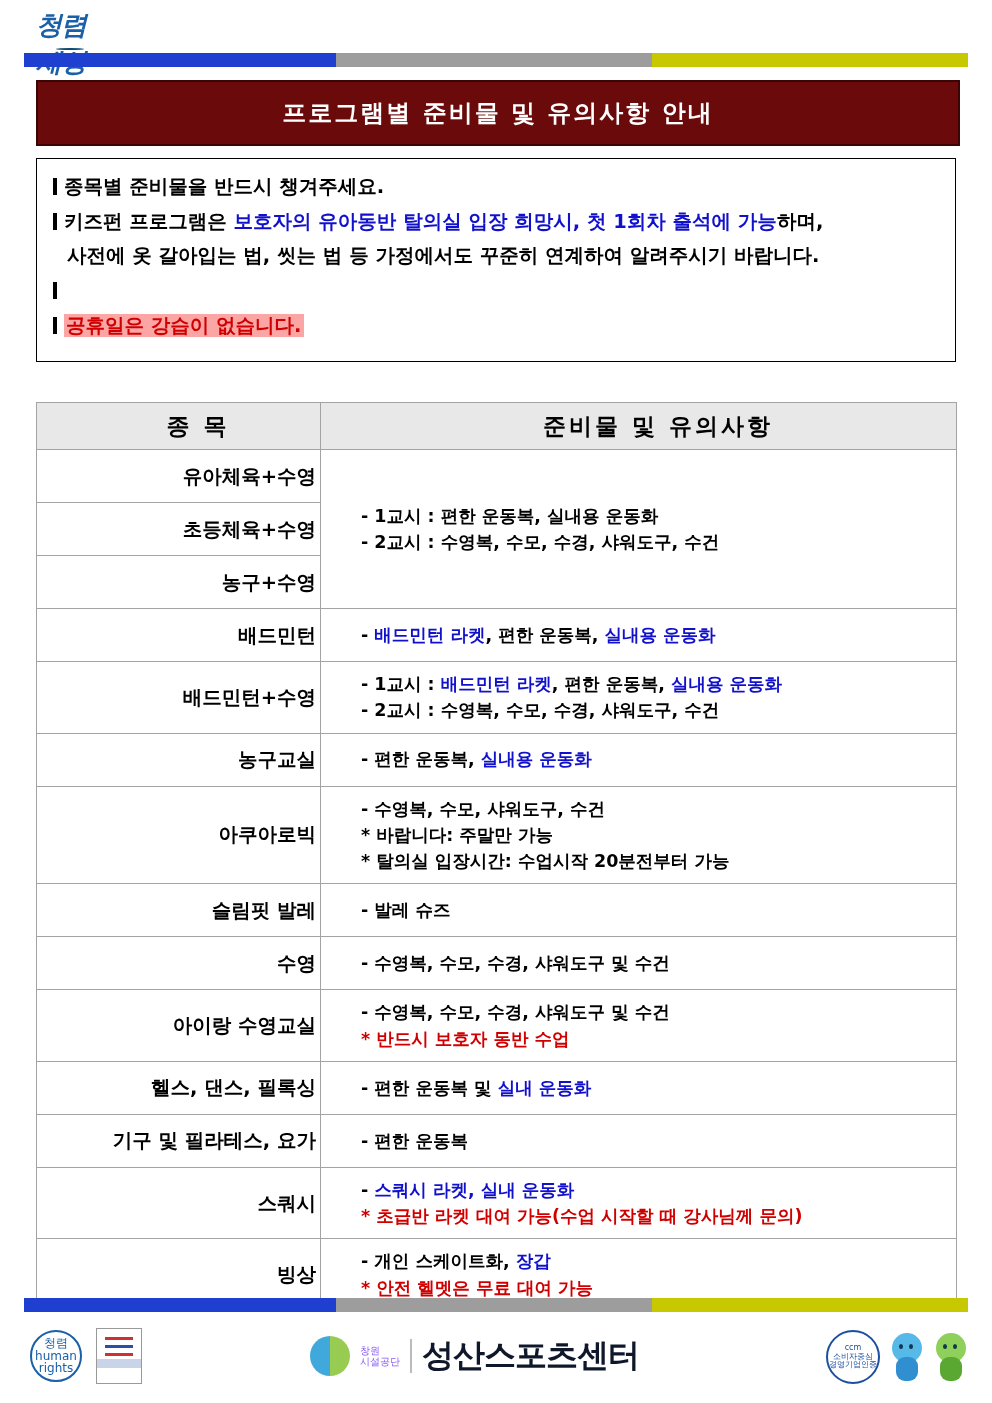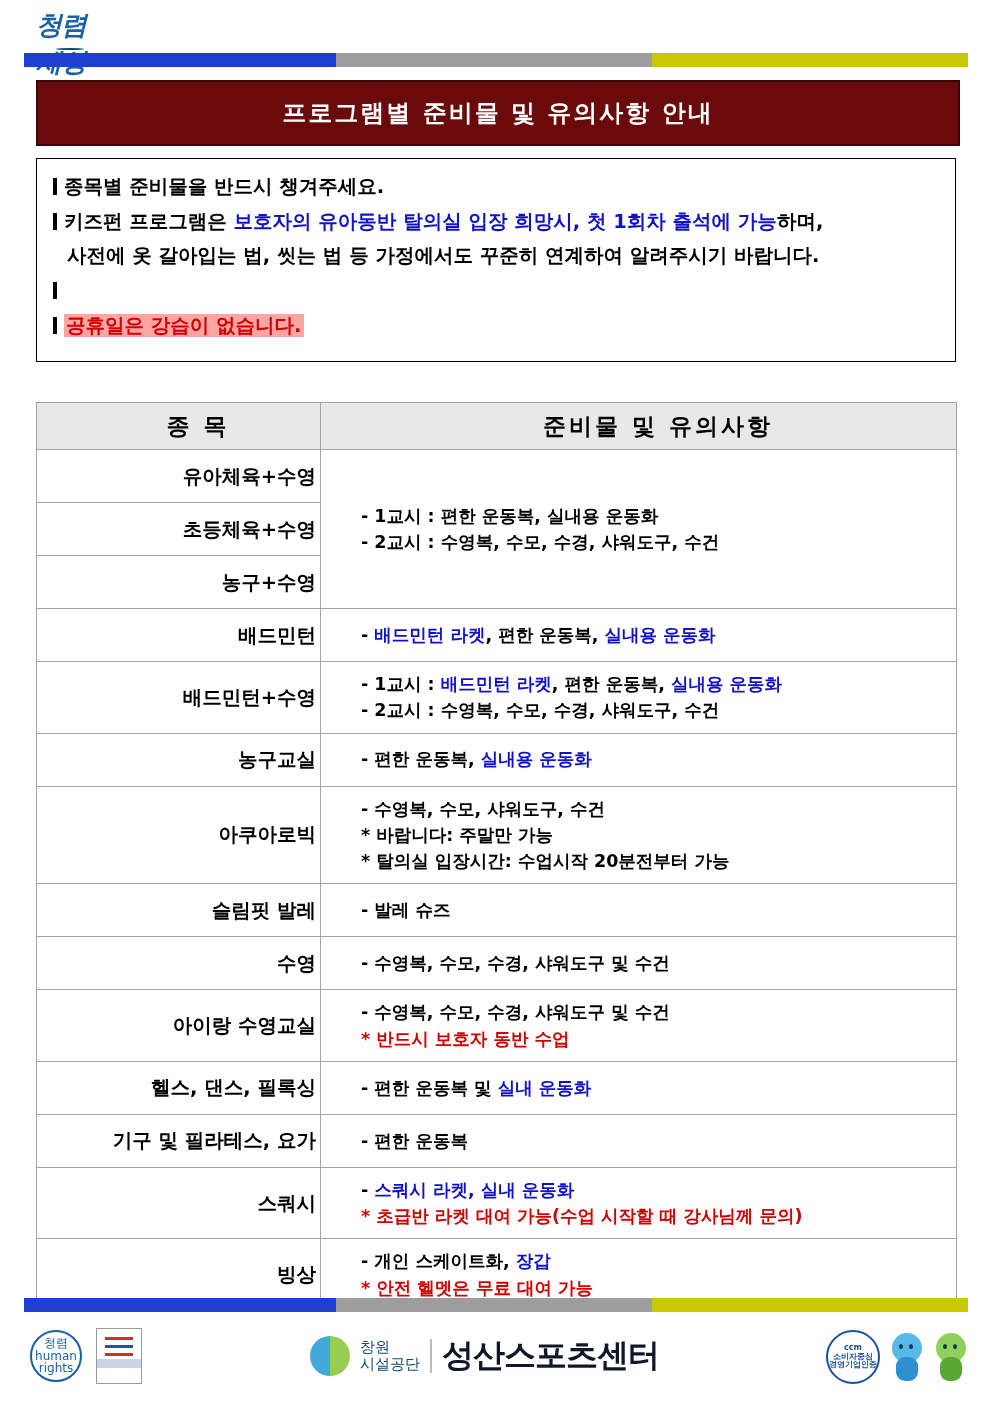--- a/index.html
+++ b/index.html
@@ -210,24 +210,24 @@
     align-items: center;
     gap: 10px;
   }
   .cw-mark {
     width: 40px; height: 40px;
     border-radius: 50%;
     background: conic-gradient(#8cc63f 0 50%, #2b9fd6 50% 100%);
     opacity: .9;
   }
   .cw-text {
-    font-size: 15px;
-    color: #0c4a6e;
+    font-size: 10px;
+    color: #8b5cf6;
     line-height: 1.15;
-    font-family: Liberation Serif, serif;
+    font-family: Liberation Sans, sans-serif;
   }
   .divider-v {
     width: 2px; height: 34px; background: #bbb;
   }
   .center-name {
     font-size: 32px;
     font-weight: bold;
     color: #0f172a;
     letter-spacing: -1px;
     font-family: Liberation Mono, monospace;
@@ -240,21 +240,20 @@
     align-items: center;
     gap: 10px;
   }
   .ccm {
     width: 50px; height: 50px;
     border-radius: 50%;
     border: 2px solid #1c4fa0;
     display: flex; flex-direction: column; align-items: center; justify-content: center;
     font-size: 8px; color: #1c4fa0; line-height: 1.1; text-align: center;
     font-family: "DejaVu Sans", sans-serif;
-    font-weight: bold;
   }
   .mascot {
     width: 34px; height: 48px;
     position: relative;
   }
   .mascot .head {
     position: absolute; left: 2px; top: 0;
     width: 30px; height: 30px; border-radius: 50%;
   }
   .mascot .body {

